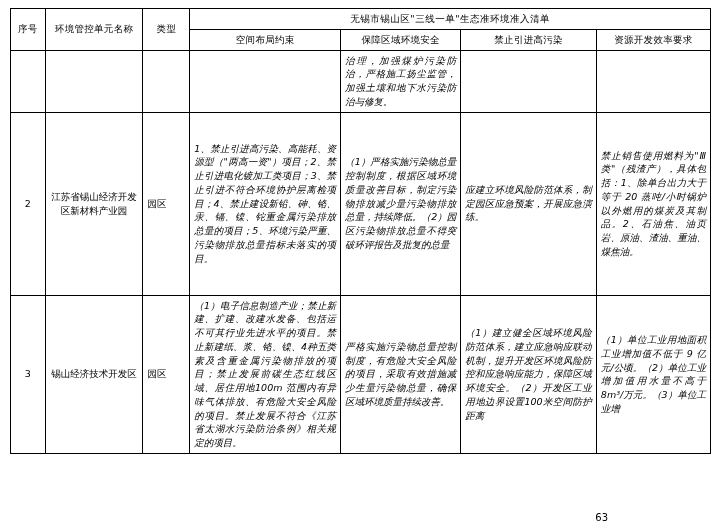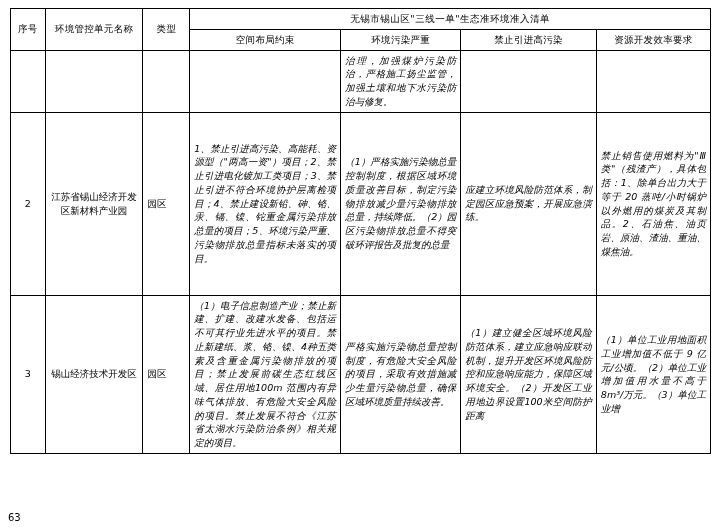--- a/index.html
+++ b/index.html
@@ -76,23 +76,22 @@
   }
   .type {
     text-align: left;
     font-size: 10px;
   }
   .pagenum {
     position: absolute;
     bottom: 6px;
     left: 0;
     width: 608px;
-    text-align: left;
+    text-align: right;
     font-size: 10px;
-    margin-left: 8px;
   }
 </style>
 </head>
 <body>
 
 <div class="page">
   <table class="doc">
     <colgroup>
       <col class="col-seq">
         <col class="col-unit">
@@ -104,21 +103,21 @@
     </colgroup>
     <tbody>
       <tr>
         <td rowspan="2" class="hdr-cell">序号</td>
         <td rowspan="2" class="hdr-cell">环境管控单元名称</td>
         <td rowspan="2" class="hdr-cell">类型</td>
         <td colspan="4" class="hdr-title">无锡市锡山区"三线一单"生态准环境准入清单</td>
       </tr>
       <tr>
         <td class="hdr-cell">空间布局约束</td>
-        <td class="hdr-cell">环境污染严重</td>
+        <td class="hdr-cell">保障区域环境安全</td>
         <td class="hdr-cell">禁止引进高污染</td>
         <td class="hdr-cell">资源开发效率要求</td>
       </tr>
 
       <tr style="height:62px;">
         <td class="seq"></td>
         <td class="unit-name"></td>
         <td class="type"></td>
         <td class="body-cell"></td>
         <td class="body-cell">治理，加强煤炉污染防治，严格施工扬尘监管，加强土壤和地下水污染防治与修复。</td>

